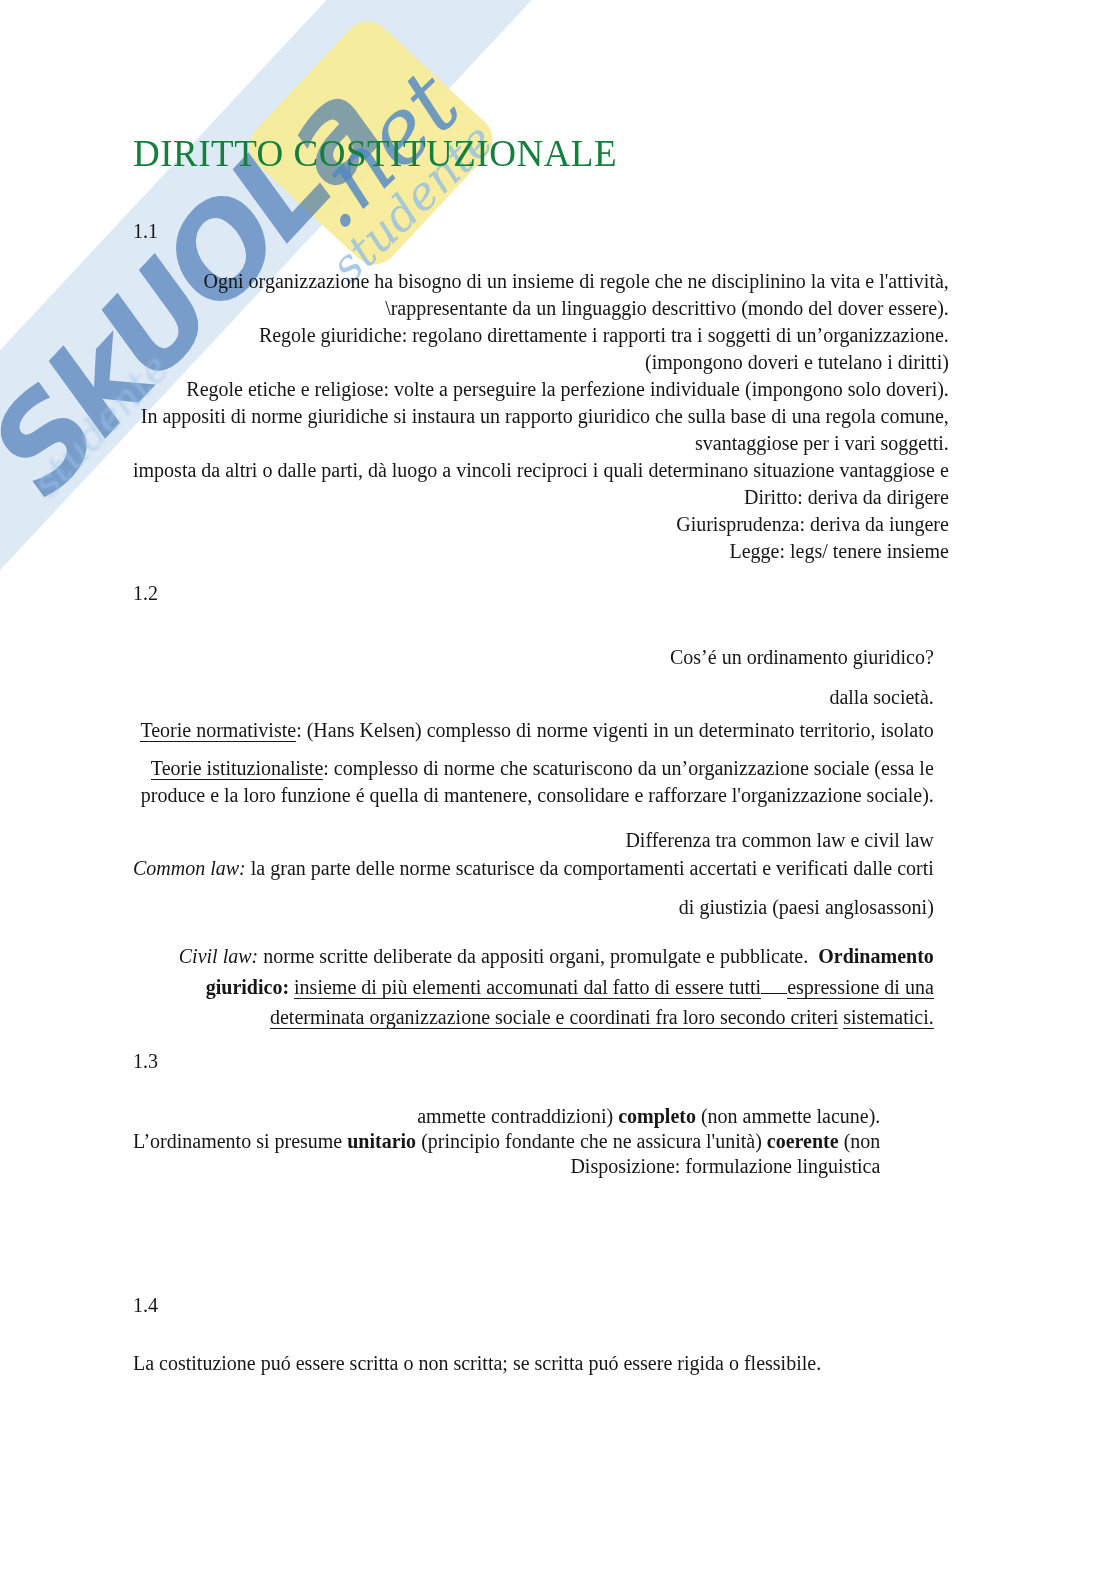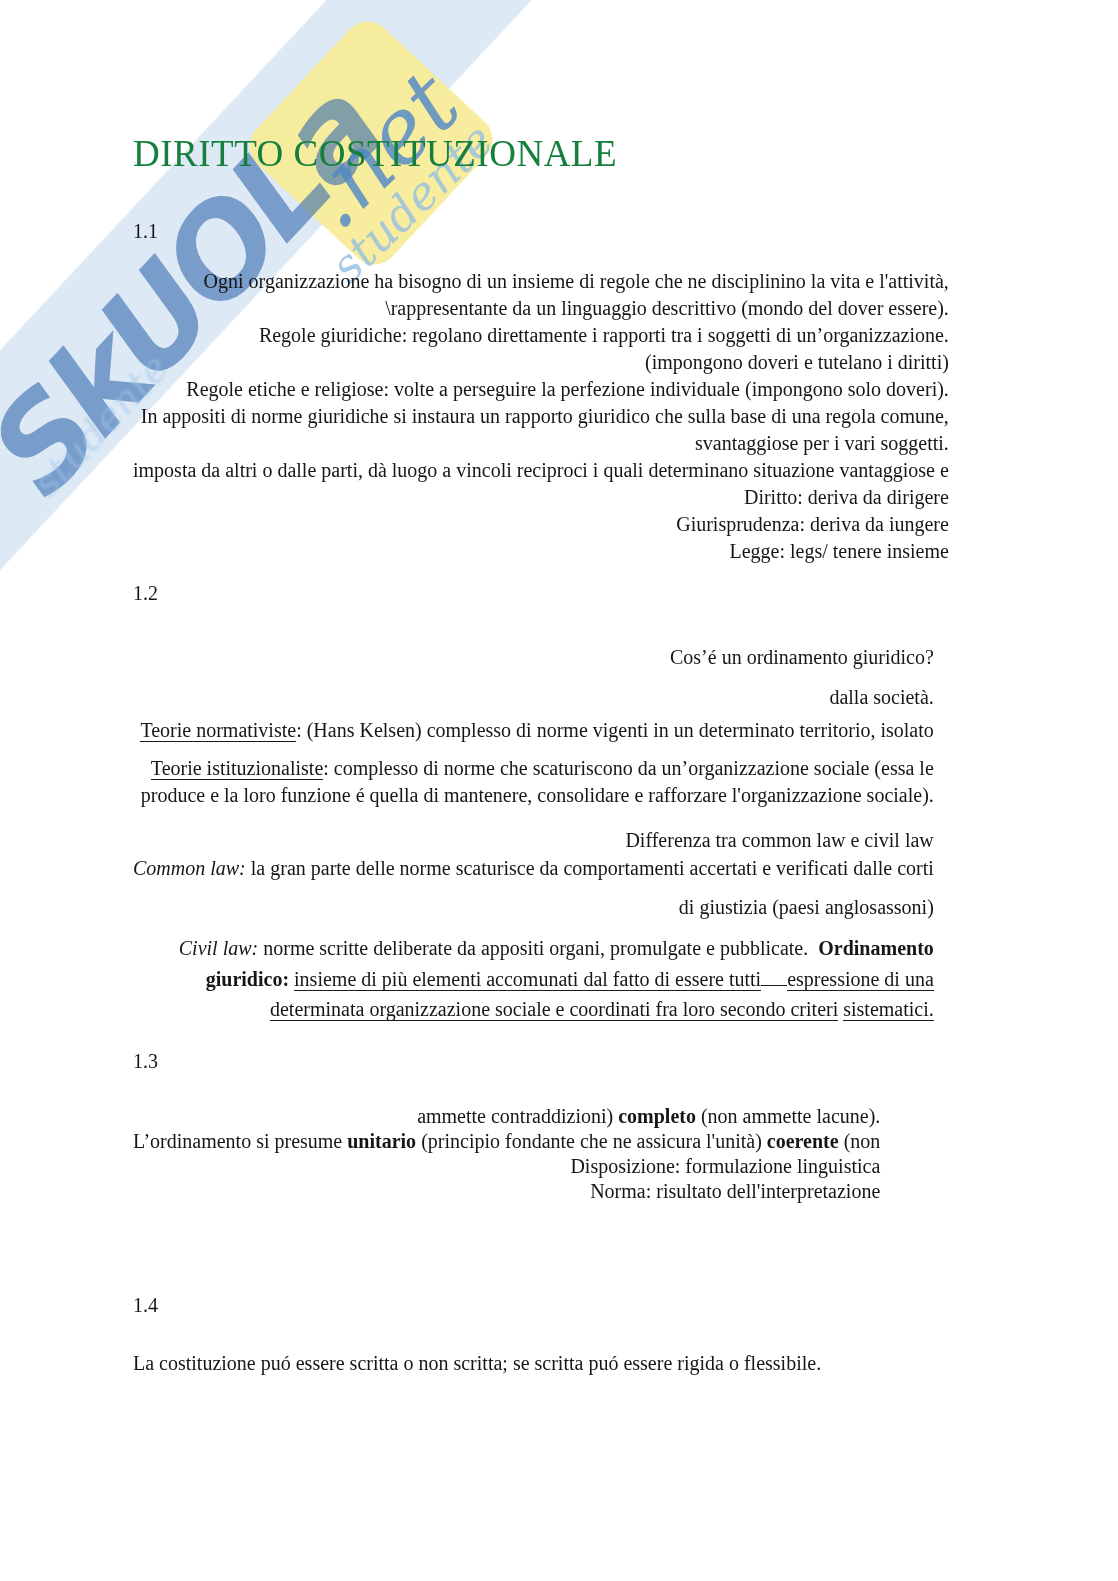--- a/index.html
+++ b/index.html
@@ -78,31 +78,30 @@
     <div class="sec-label" style="top:582px">1.2</div>
     <div class="para" style="top:644px">
       <div class="line">Cos’é un ordinamento giuridico?</div>
       <div class="line" style="margin-top:13px">dalla società.</div>
       <div class="line" style="margin-top:6px"><span class="u">Teorie normativiste</span><span>: (Hans Kelsen) complesso di norme vigenti in un determinato territorio, isolato</span></div>
       <div class="line" style="margin-top:11px"><span class="u">Teorie istituzionaliste</span><span>: complesso di norme che scaturiscono da un’organizzazione sociale (essa le</span></div>
       <div class="line" style="">produce e la loro funzione é quella di mantenere, consolidare e rafforzare l'organizzazione sociale).</div>
       <div class="line" style="margin-top:18px">Differenza tra common law e civil law</div>
       <div class="line" style="margin-top:1px"><span class="i">Common law:</span><span> la gran parte delle norme scaturisce da comportamenti accertati e verificati dalle corti</span></div>
       <div class="line" style="margin-top:12px">di giustizia (paesi anglosassoni)</div>
-      <div class="line" style="margin-top:14px"><span class="i">Civil law:</span><span> norme scritte deliberate da appositi organi, promulgate e pubblicate.  </span><span class="b">Ordinamento</span></div>
+      <div class="line" style="margin-top:22px"><span class="i">Civil law:</span><span> norme scritte deliberate da appositi organi, promulgate e pubblicate.  </span><span class="b">Ordinamento</span></div>
       <div class="line" style="margin-top:3px"><span class="b">giuridico: </span><span class="u">insieme di più elementi accomunati dal fatto di essere tutti</span><span class="u ugap"></span><span class="u">espressione di una</span></div>
       <div class="line" style="margin-top:3px"><span class="u">determinata organizzazione sociale e coordinati fra loro secondo criteri</span> <span class="u">sistematici.</span></div>
     </div>
 
     <div class="sec-label" style="top:1050px">1.3</div>
     <div class="para lh25" style="top:1104px">
       <div class="line"><span>ammette contraddizioni) </span><span class="b">completo</span><span> (non ammette lacune).</span></div>
       <div class="line"><span>L’ordinamento si presume </span><span class="b">unitario</span><span> (principio fondante che ne assicura l'unità) </span><span class="b">coerente</span><span> (non</span></div>
       <div class="line">Disposizione: formulazione linguistica</div>
-      <div class="line">Norma: risultato dell'interpretazione</div>
     </div>
 
     <div class="sec-label" style="top:1294px">1.4</div>
     <div class="para" style="top:1350px">
       <div class="line">La costituzione puó essere scritta o non scritta; se scritta puó essere rigida o flessibile.</div>
     </div>
 
   </div>
 </div>
 

